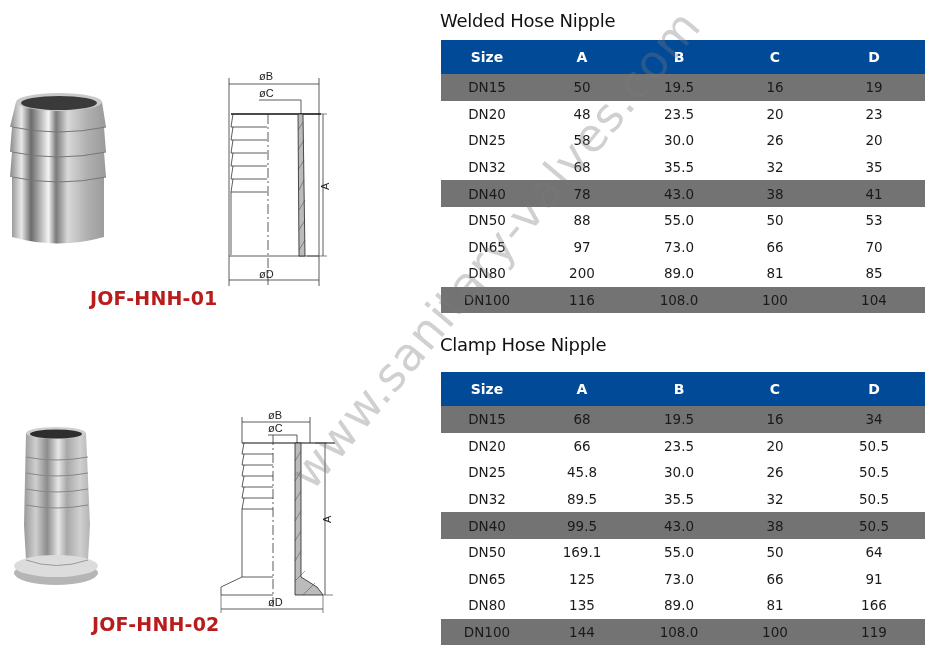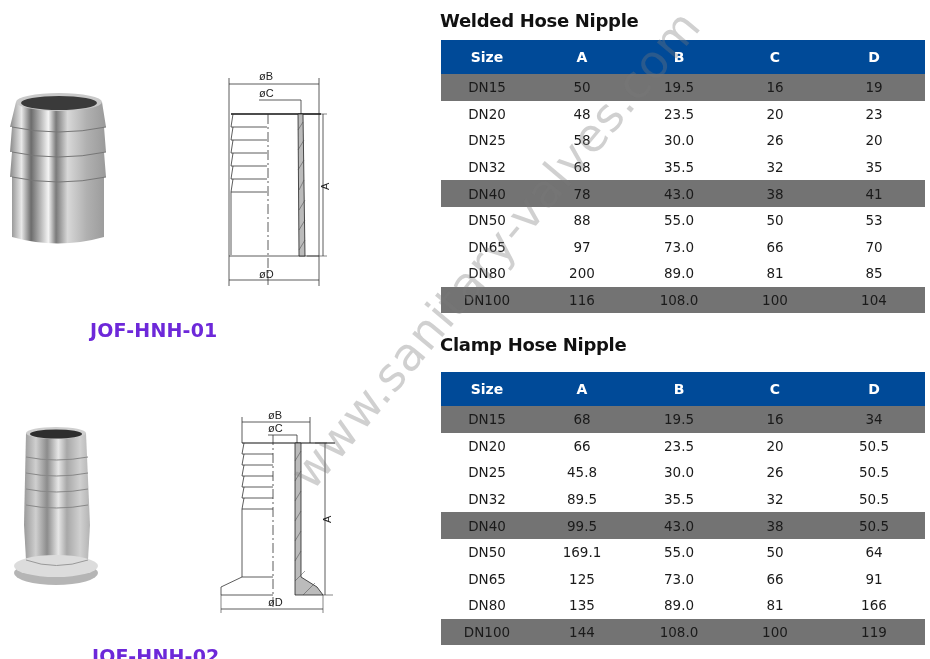--- a/index.html
+++ b/index.html
@@ -2,27 +2,27 @@
 <html><head>
 <meta charset="utf-8">
 <style>
   * { box-sizing: border-box; margin: 0; padding: 0; }
   html, body { width: 930px; height: 659px; background: #ffffff; overflow: hidden; }
   body { position: relative; font-family: "DejaVu Sans", "Liberation Sans", sans-serif; color: #111; }
 
   .product-photo { position: absolute; }
   .product-label {
     position: absolute; font-family: "DejaVu Sans", sans-serif; font-weight: bold;
-    font-size: 19px; color: #6d28d9; letter-spacing: 0.2px; margin-top: 32px;
+    font-size: 19px; color: #b91c1c; letter-spacing: 0.2px;
   }
   .drawing { position: absolute; }
   .drawing text { font-family: "Liberation Sans", sans-serif; font-size: 11px; fill: #222; }
 
   .table-title {
-    position: absolute; left: 440px; font-weight: bold; font-size: 18px; color: #111;
+    position: absolute; left: 440px; font-weight: normal; font-size: 18px; color: #111;
     font-family: "DejaVu Sans", sans-serif; letter-spacing: -0.3px;
   }
   table.spec {
     position: absolute; left: 441px; width: 484px; border-collapse: collapse;
     font-family: "DejaVu Sans", sans-serif; font-size: 13.5px; color: #1a1a1a;
   }
   table.spec th {
     background: #004a98; color: #ffffff; font-weight: bold; height: 34px;
     font-size: 14px; text-align: center;
   }

